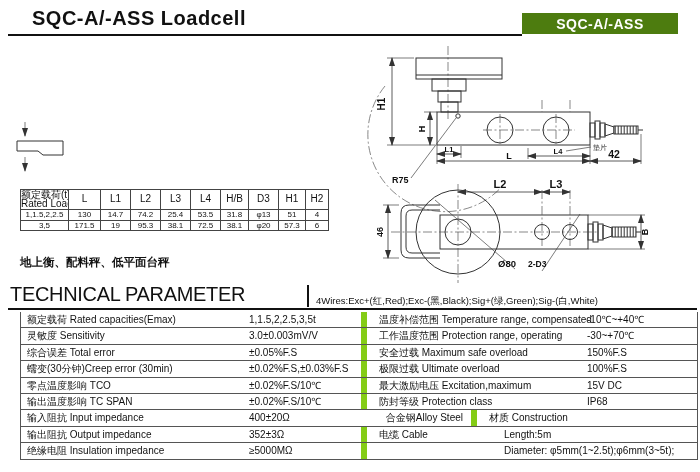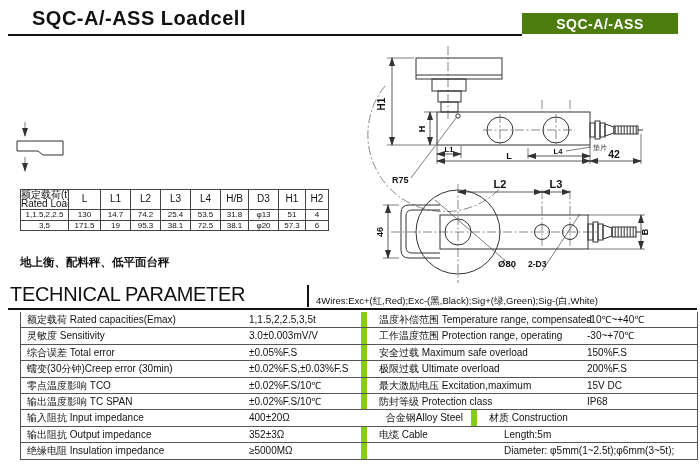--- a/index.html
+++ b/index.html
@@ -245,21 +245,21 @@
     <div class="prow">
       <div class="cell ll">综合误差 Total error</div>
       <div class="cell lv">±0.05%F.S</div>
       <div class="cell rl">安全过载 Maximum safe overload</div>
       <div class="cell rv">150%F.S</div>
     </div>
     <div class="prow">
       <div class="cell ll">蠕变(30分钟)Creep error (30min)</div>
       <div class="cell lv">±0.02%F.S,±0.03%F.S</div>
       <div class="cell rl">极限过载 Ultimate overload</div>
-      <div class="cell rv">200%F.S</div>
+      <div class="cell rv">100%F.S</div>
     </div>
     <div class="prow">
       <div class="cell ll">零点温度影响 TCO</div>
       <div class="cell lv">±0.02%F.S/10℃</div>
       <div class="cell rl">最大激励电压 Excitation,maximum</div>
       <div class="cell rv">15V DC</div>
     </div>
     <div class="prow">
       <div class="cell ll">输出温度影响 TC SPAN</div>
       <div class="cell lv">±0.02%F.S/10℃</div>

